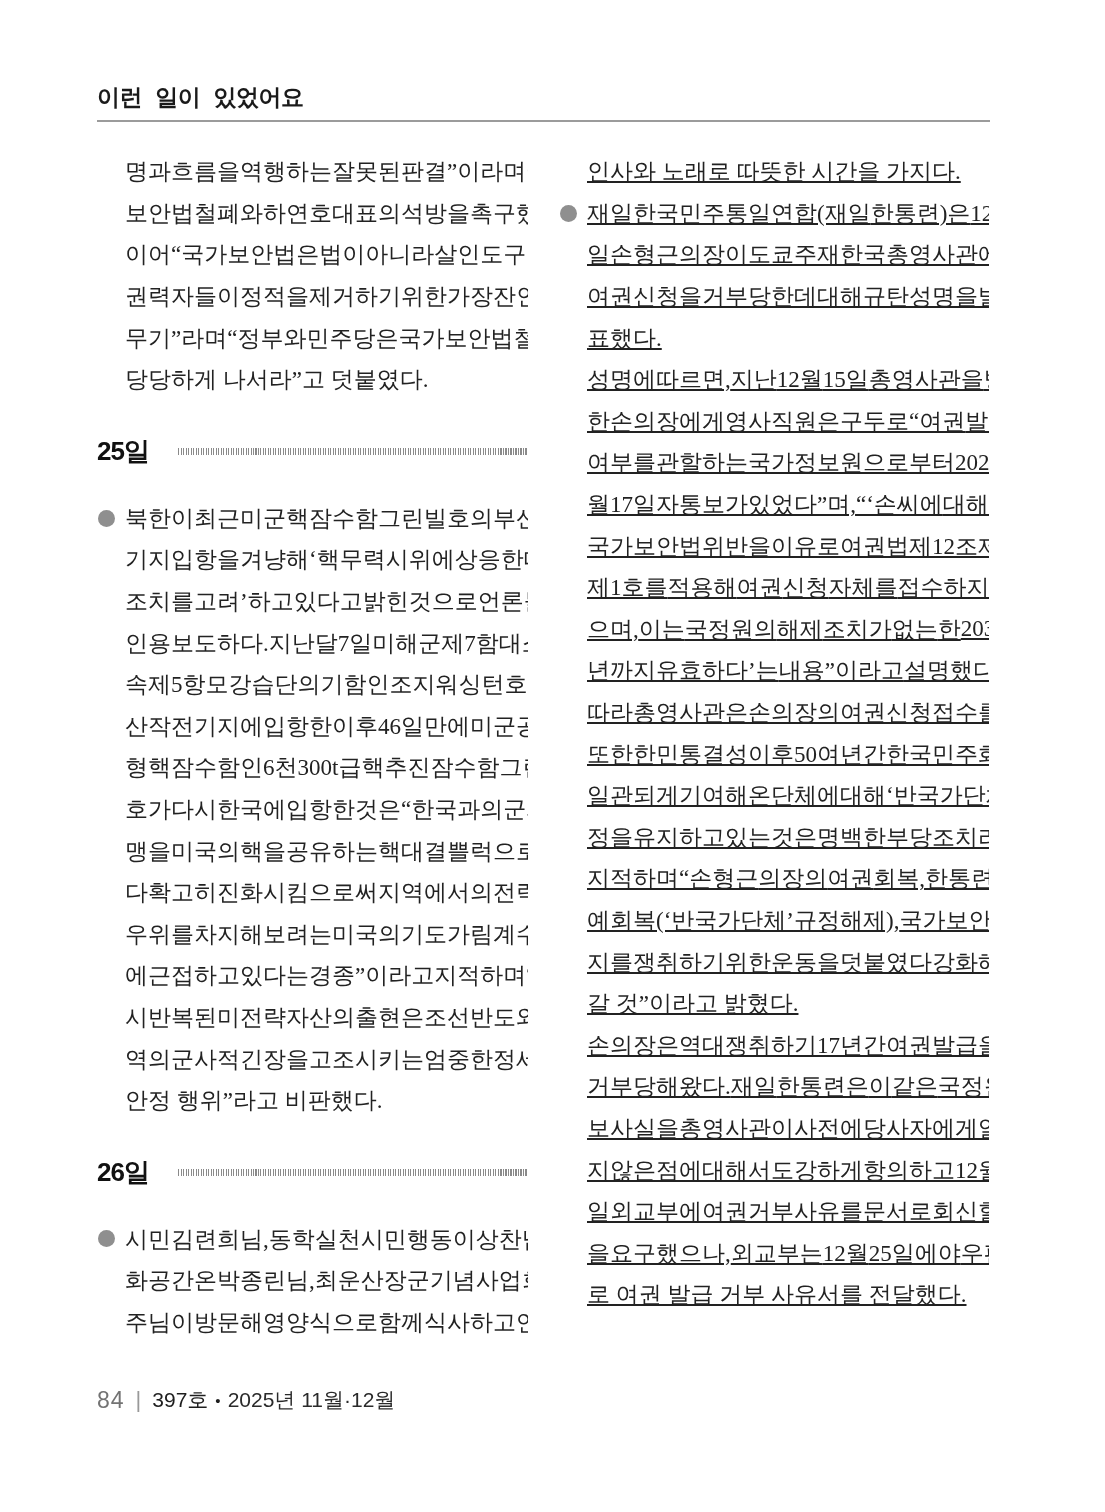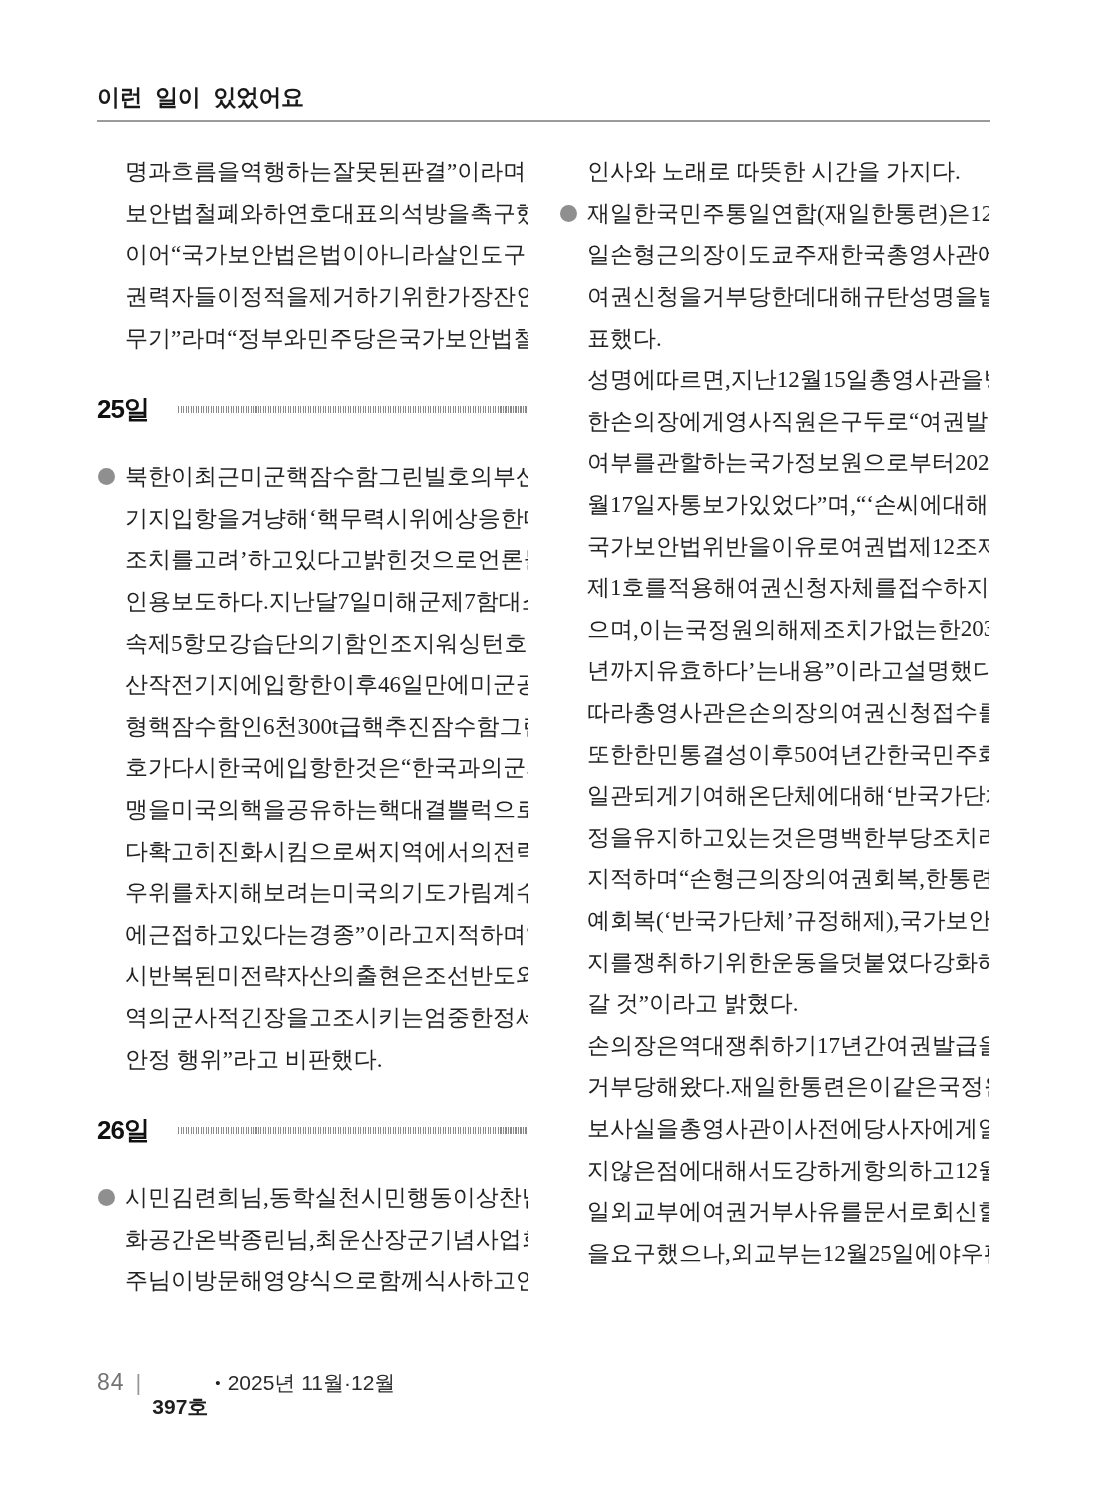--- a/index.html
+++ b/index.html
@@ -13,21 +13,21 @@
     overflow:hidden;
   }
   .header-title{
     font-family:Liberation Mono, monospace;
     font-weight:bold;font-size:23px;line-height:23px;
     color:#1a1a1a;letter-spacing:-0.5px;
   }
   .header-rule{height:0;border-top:2px solid #9b9b9b;margin-top:9px;}
   .columns{display:flex;margin-top:29px;}
   .col{width:431px;}
-  .col + .col{margin-left:31px;width:430px;}
+  .col + .col{margin-left:31px;width:430px;text-decoration:underline;}
   .line{
     display:flex;align-items:center;
     height:41.6px;font-size:23px;
     overflow:hidden;white-space:nowrap;
   }
   .line.just{justify-content:space-between;align-items:center;}
   .word{display:inline-block;}
   .item{position:relative;padding-left:28px;}
   .bullet{
     position:absolute;left:1px;top:12px;
@@ -43,21 +43,21 @@
     flex:1;height:7px;margin-left:13px;
     background:repeating-linear-gradient(90deg,#8a8a8a 0 1px,transparent 1px 2.5px);
   }
   .page-footer{
     margin-top:43px;display:flex;align-items:center;
     font-family:"Liberation Sans","DejaVu Sans",sans-serif;
     font-size:21px;color:#2a2a2a;
   }
   .page-num{font-size:23px;color:#737373;letter-spacing:1px;}
   .foot-sep{color:#999999;font-weight:300;font-size:22px;margin:0 11px;}
-  .issue{font-weight:bold;color:#1e1e1e;margin-top:48px;}
+  .issue{font-weight:normal;color:#1e1e1e;}
   .foot-dot{font-size:15px;margin:0 7px;color:#1e1e1e;}
 </style>
 </head>
 <body>
 
 <header>
   <div class="header-title">이런 일이 있었어요</div>
   <div class="header-rule"></div>
 </header>
 
@@ -95,20 +95,23 @@
           <span class="word">가장</span>
           <span class="word">잔인한</span>
         </div>
         <div class="line just">
           <span class="word">무기”라며</span>
           <span class="word">“정부와</span>
           <span class="word">민주당은</span>
           <span class="word">국가보안법</span>
           <span class="word">철폐에</span>
         </div>
+        <div class="line">
+          <span class="word">당당하게 나서라”고 덧붙였다.</span>
+        </div>
       </div>
       <div class="section-head">
         <span class="day-label">25일</span>
         <span class="dotted-rule"></span>
       </div>
       <div class="item">
         <span class="bullet"></span>
         <div class="line just">
           <span class="word">북한이</span>
           <span class="word">최근</span>
@@ -458,20 +461,23 @@
           <span class="word">문서로</span>
           <span class="word">회신할</span>
         </div>
         <div class="line just">
           <span class="word">을</span>
           <span class="word">요구했으나,</span>
           <span class="word">외교부는</span>
           <span class="word">12월</span>
           <span class="word">25일에야</span>
           <span class="word">우편으</span>
+        </div>
+        <div class="line">
+          <span class="word">로 여권 발급 거부 사유서를 전달했다.</span>
         </div>
       </div>
     </div>
 </main>
 
 <footer class="page-footer">
   <span class="page-num">84</span>
   <span class="foot-sep">|</span>
   <span class="issue">397호</span>
   <span class="foot-dot">•</span>

